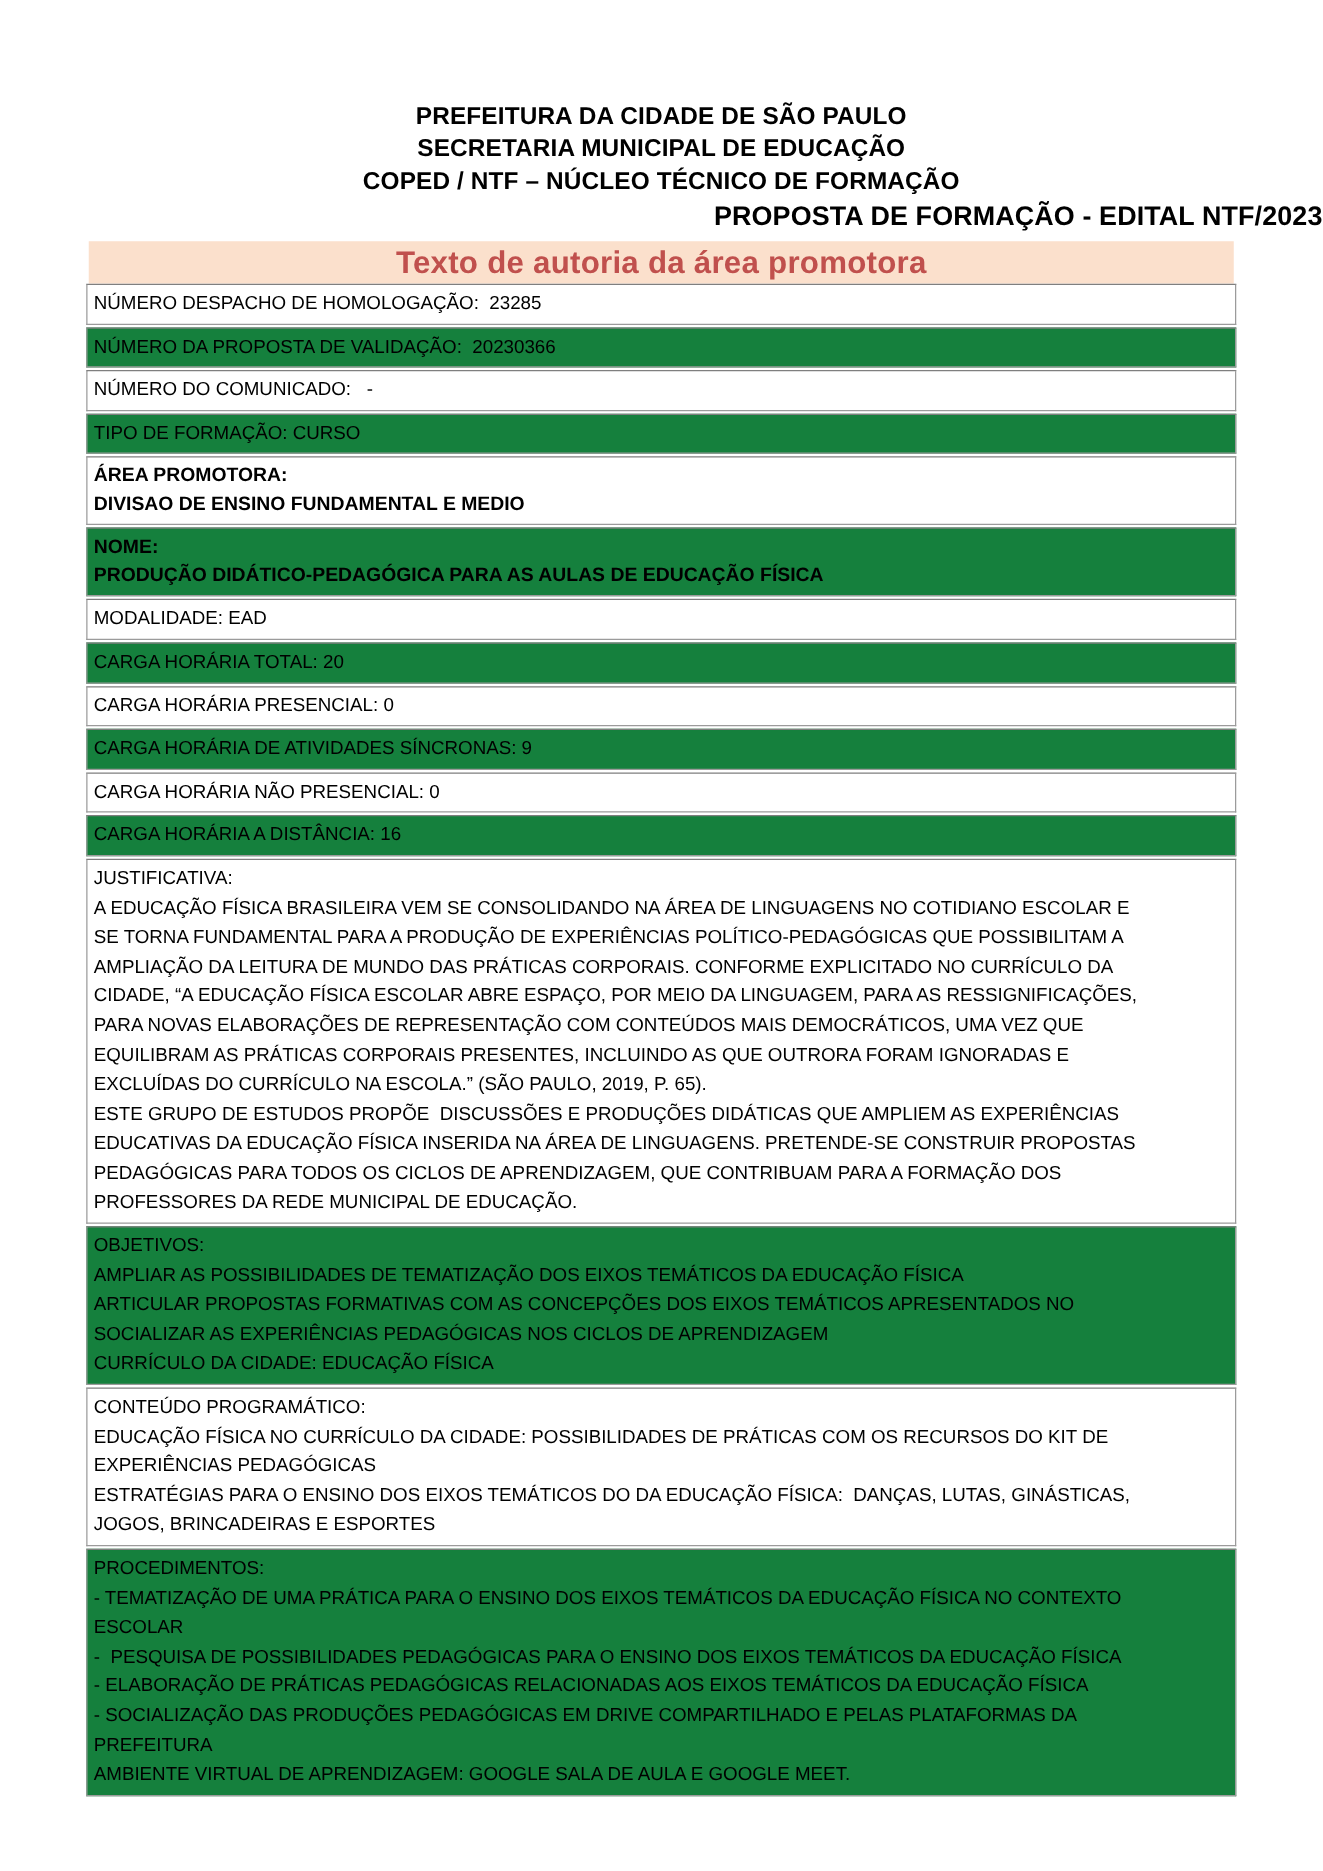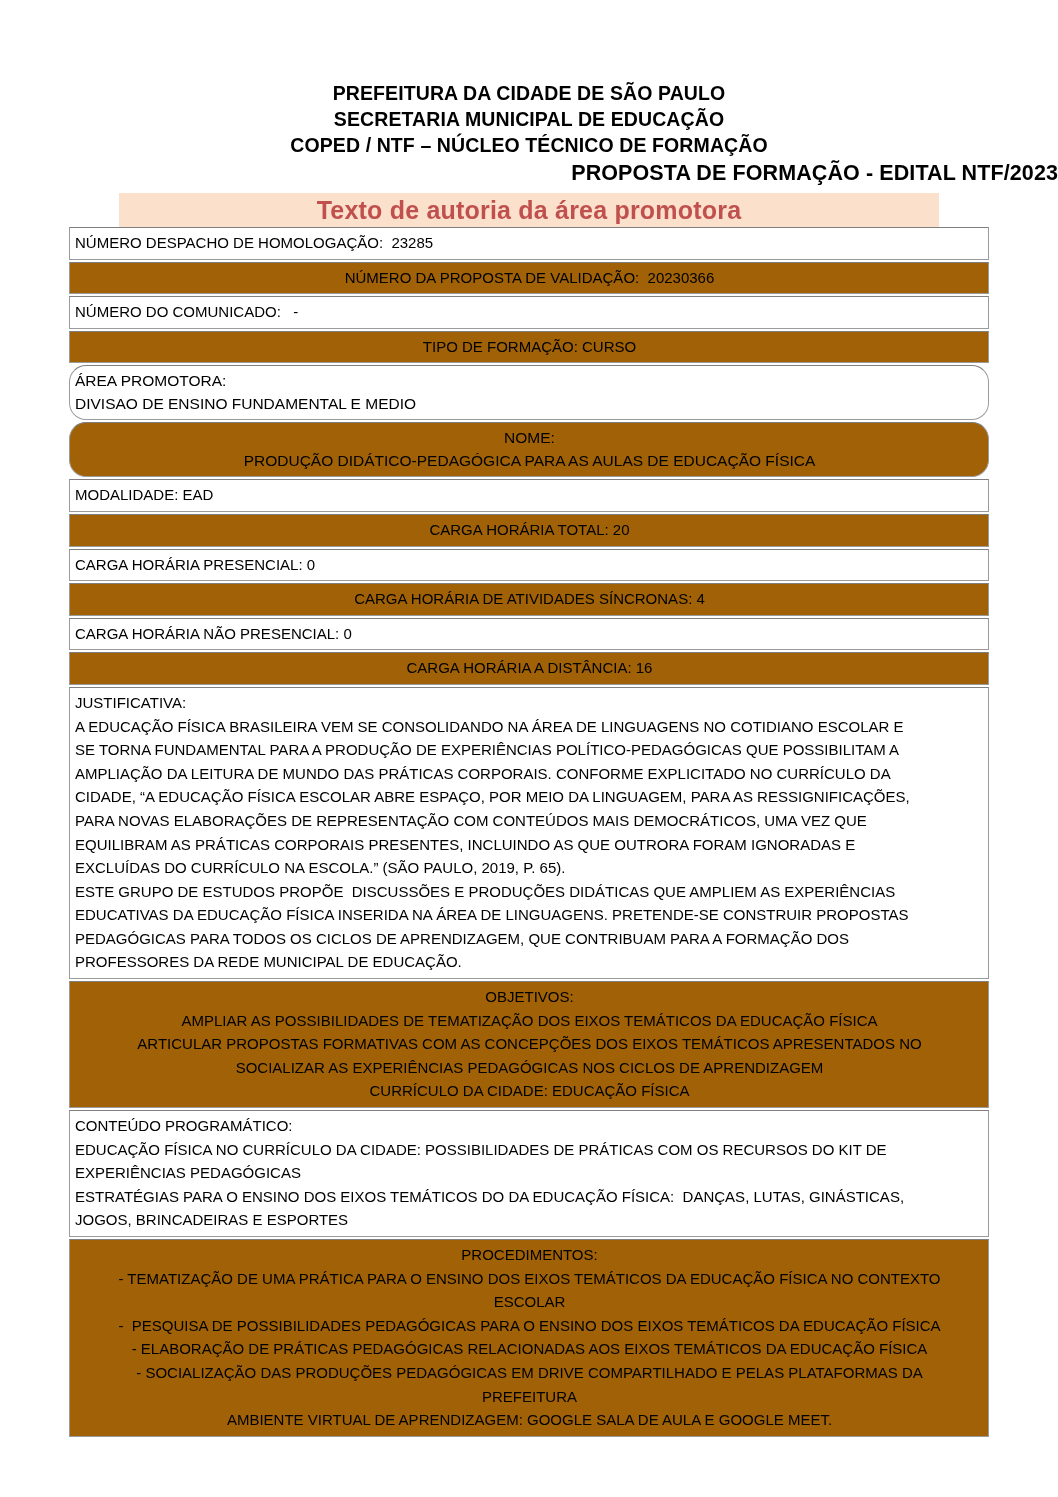--- a/index.html
+++ b/index.html
@@ -30,21 +30,21 @@
   }
   .doc-header .hline.big {
     font-size: 21.5px;
     line-height: 30px;
     text-align: right;
   }
 
   
   .banner {
     margin: 5px auto 0 auto;
-    width: 820px;
+    width: 916px;
     height: 34px;
     background: #FBE0CC;
     color: #C0504D;
     font-weight: bold;
     font-size: 25px;
     line-height: 34px;
     text-align: center;
     letter-spacing: 0.2px;
   }
 
@@ -59,22 +59,22 @@
     box-sizing: border-box;
     border: 1px solid #9b9b9b;
     border-top: 1px solid #7f7f7f;
     margin-top: 2px;
     padding: 3px 4px 4px 5px;
     background: #ffffff;
     font-size: 15px;
     line-height: 23.6px;
   }
   .row.first { margin-top: 0; }
-  .row.alt { background: #a16207; text-align: center; }
-  .row.bold { font-weight: normal; font-size: 15.5px; line-height: 23px; border-radius: 17px; }
+  .row.alt { background: #15803d; }
+  .row.bold { font-weight: bold; font-size: 15.5px; line-height: 23px; }
   .row .ln { white-space: pre-wrap; }
 </style>
 </head>
 <body>
 
 <div class="doc-header">
   <div class="hline">PREFEITURA DA CIDADE DE SÃO PAULO</div>
   <div class="hline">SECRETARIA MUNICIPAL DE EDUCAÇÃO</div>
   <div class="hline">COPED / NTF – NÚCLEO TÉCNICO DE FORMAÇÃO</div>
   <div class="hline big">PROPOSTA DE FORMAÇÃO - EDITAL NTF/2023</div>
@@ -106,21 +106,21 @@
     <div class="row">
       <div class="ln">MODALIDADE: EAD</div>
     </div>
     <div class="row alt">
       <div class="ln">CARGA HORÁRIA TOTAL: 20</div>
     </div>
     <div class="row">
       <div class="ln">CARGA HORÁRIA PRESENCIAL: 0</div>
     </div>
     <div class="row alt">
-      <div class="ln">CARGA HORÁRIA DE ATIVIDADES SÍNCRONAS: 4</div>
+      <div class="ln">CARGA HORÁRIA DE ATIVIDADES SÍNCRONAS: 9</div>
     </div>
     <div class="row">
       <div class="ln">CARGA HORÁRIA NÃO PRESENCIAL: 0</div>
     </div>
     <div class="row alt">
       <div class="ln">CARGA HORÁRIA A DISTÂNCIA: 16</div>
     </div>
     <div class="row">
       <div class="ln">JUSTIFICATIVA:</div>
       <div class="ln">A EDUCAÇÃO FÍSICA BRASILEIRA VEM SE CONSOLIDANDO NA ÁREA DE LINGUAGENS NO COTIDIANO ESCOLAR E</div>

